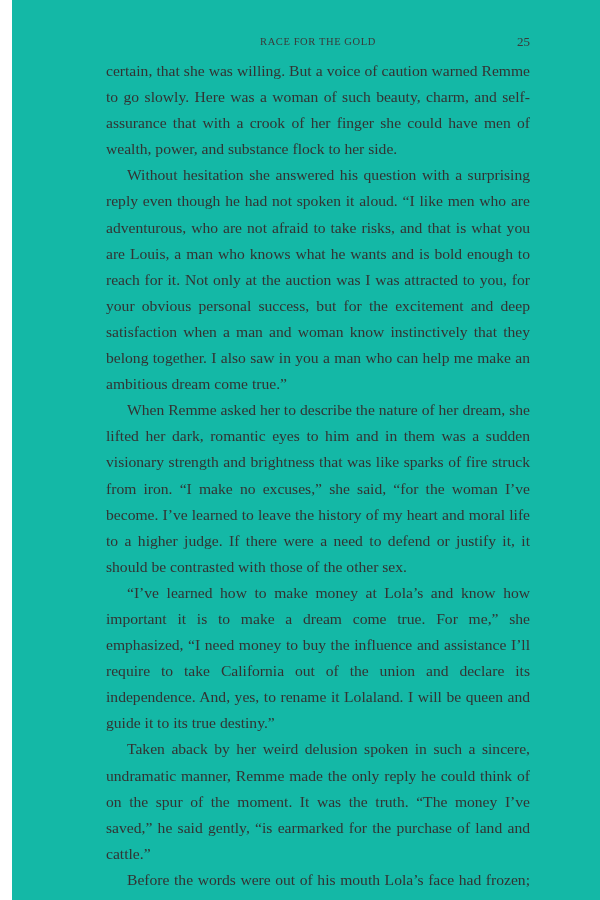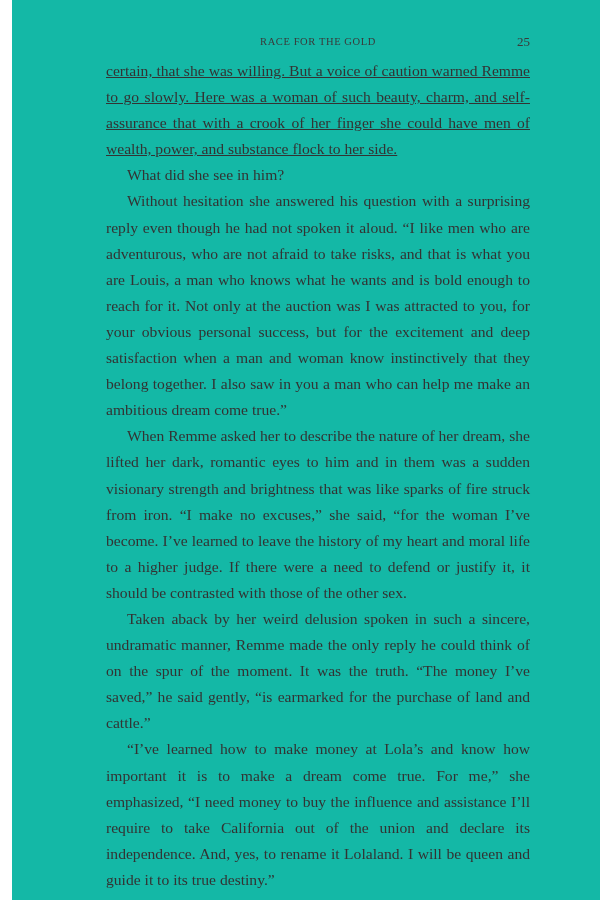--- a/index.html
+++ b/index.html
@@ -15,33 +15,32 @@
   }
   .page-number {
     position: absolute; right: 0; top: 0; font-size: 13px;
   }
   .body-text {
     position: absolute; top: 58px; left: 94px; width: 424px;
     font-family: "Liberation Serif", serif; font-size: 15.6px; line-height: 26.1px;
     color: #333333; text-align: justify; hyphens: manual;
   }
   .body-text p { margin: 0; text-indent: 21px; }
-  .body-text p.no-indent { text-indent: 0; text-decoration: underline; }
+  .body-text p.no-indent { text-indent: 0; }
 </style>
 </head>
 <body>
 
 <div class="page">
   <div class="running-head">
     <div class="running-title">RACE FOR THE GOLD</div>
     <div class="page-number">25</div>
   </div>
 
   <div class="body-text">
     <p class="no-indent">certain, that she was willing. But a voice of caution warned Remme to go slowly. Here was a woman of such beauty, charm, and self-assurance that with a crook of her finger she could have men of wealth, power, and substance flock to her side.</p>
-    <p>What did she see in him?</p>
     <p>Without hesitation she answered his question with a surprising reply even though he had not spoken it aloud. “I like men who are adventurous, who are not afraid to take risks, and that is what you are Louis, a man who knows what he wants and is bold enough to reach for it. Not only at the auction was I was attracted to you, for your obvious personal success, but for the excitement and deep satisfaction when a man and woman know instinctively that they belong together. I also saw in you a man who can help me make an ambitious dream come true.”</p>
     <p>When Remme asked her to describe the nature of her dream, she lifted her dark, romantic eyes to him and in them was a sudden visionary strength and brightness that was like sparks of fire struck from iron. “I make no excuses,” she said, “for the woman I’ve become. I’ve learned to leave the history of my heart and moral life to a higher judge. If there were a need to defend or justify it, it should be contrasted with those of the other sex.</p>
+    <p>“I’ve learned how to make money at Lola’s and know how important it is to make a dream come true. For me,” she emphasized, “I need money to buy the influence and assistance I’ll require to take California out of the union and declare its independence. And, yes, to rename it Lolaland. I will be queen and guide it to its true destiny.”</p>
     <p>Taken aback by her weird delusion spoken in such a sincere, undra­matic manner, Remme made the only reply he could think of on the spur of the moment. It was the truth. “The money I’ve saved,” he said gently, “is earmarked for the purchase of land and cattle.”</p>
-    <p>“I’ve learned how to make money at Lola’s and know how important it is to make a dream come true. For me,” she emphasized, “I need money to buy the influence and assistance I’ll require to take California out of the union and declare its independence. And, yes, to rename it Lolaland. I will be queen and guide it to its true destiny.”</p>
     <p>Before the words were out of his mouth Lola’s face had frozen; she rose quickly, disappointment and anger firming her lovely mouth. She dropped her napkin beside her plate, said she was suddenly tired, and strode away, her skirts flying.</p>
   </div>
 </div>
 
 </body></html>

